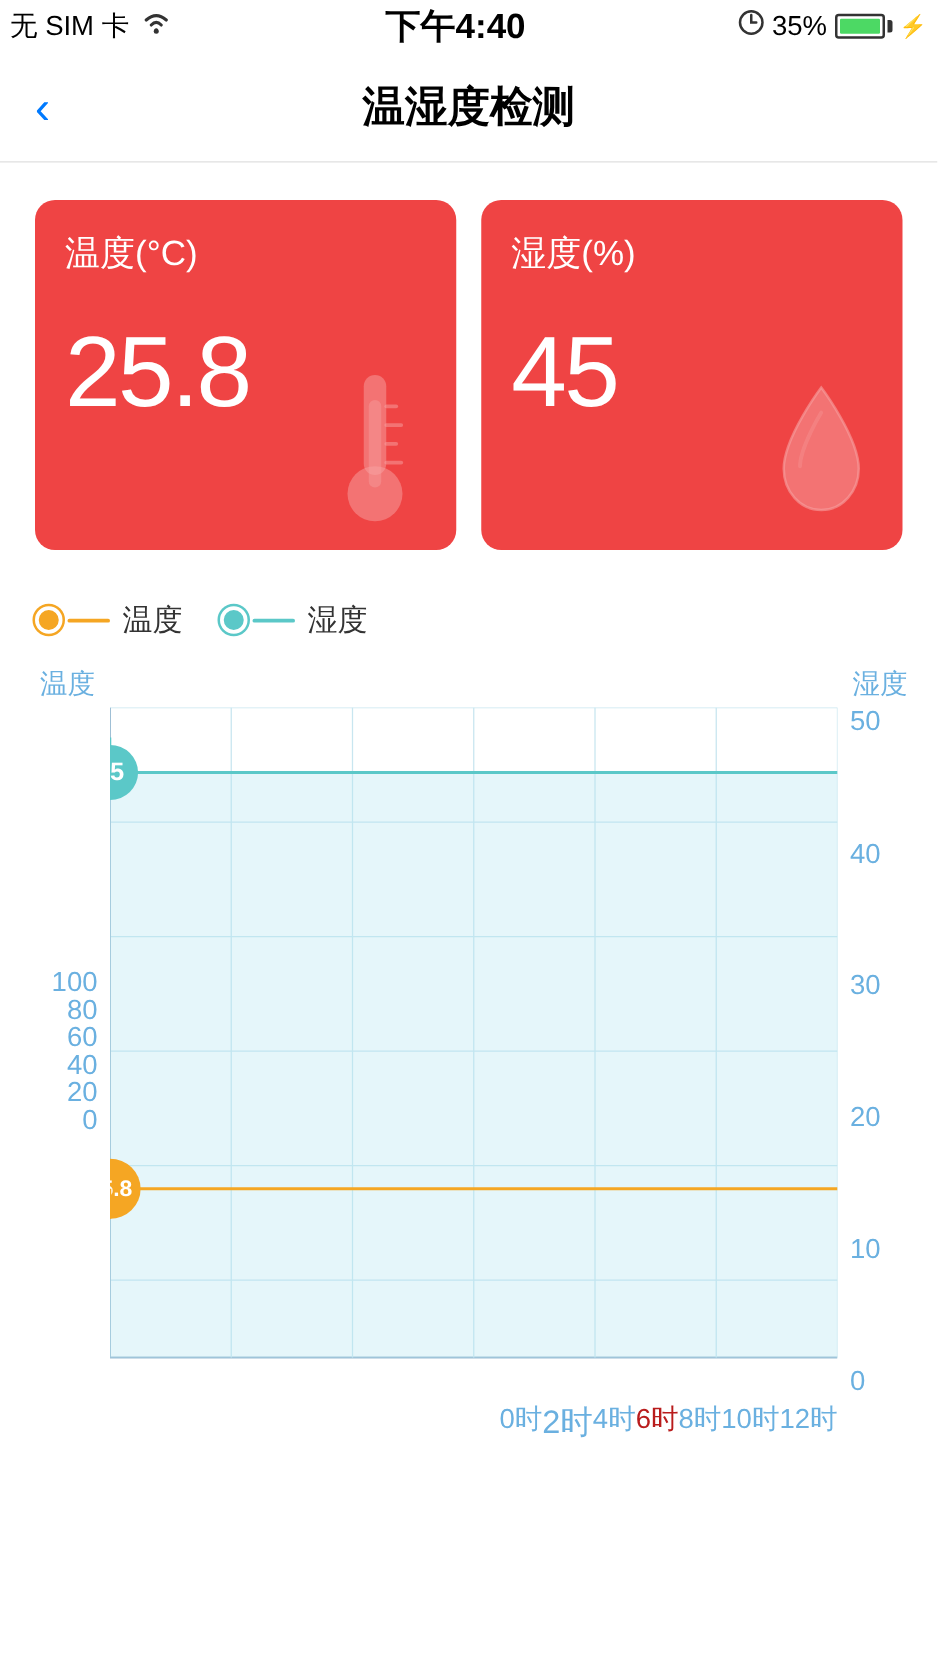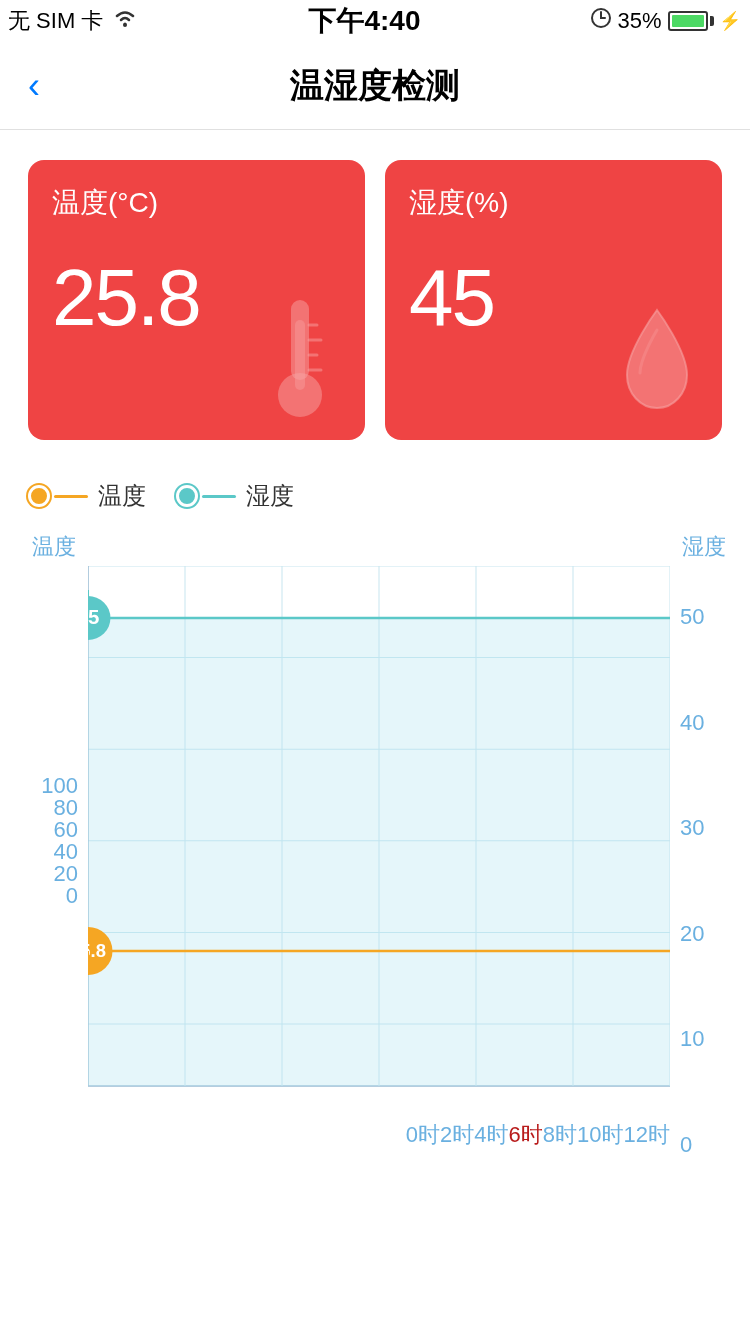--- a/index.html
+++ b/index.html
@@ -170,21 +170,20 @@
       width: 60px;
       display: flex;
       flex-direction: column;
       justify-content: space-between;
       align-items: flex-start;
       padding-left: 10px;
       font-size: 22px;
       color: #6ab0e0;
       height: 580px;
       padding-bottom: 30px;
-      margin-top: 40px;
     }
     .y-label { line-height: 1; }
     .y-axis-label {
       font-size: 22px;
       color: #6ab0e0;
     }
     .chart-svg-wrap {
       flex: 1;
       position: relative;
     }
@@ -332,21 +331,21 @@
         <circle cx="0" cy="385" r="24" fill="#f5a623"></circle>
         <text x="0" y="391" text-anchor="middle" font-size="18" fill="white" font-weight="600">25.8</text>
 
         <path d="M0,24 L0,52" stroke="#5bc8c8" stroke-width="2"></path>
 
         <path d="M0,409 L0,385" stroke="#f5a623" stroke-width="2"></path>
       </svg>
 
       <div style="display:flex; justify-content:flex-end; padding: 4px 0 0 0;">
         <span class="x-label" style="flex:0 0 auto; font-size:22px; color:#6ab0e0;">0时</span>
-        <span class="x-label" style="flex:0 0 auto; font-size:22px; color:#6ab0e0;">2时</span>
+        <span class="x-label" style="flex:0 0 auto; font-size:26px; color:#6ab0e0;">2时</span>
         <span class="x-label" style="flex:0 0 auto; font-size:22px; color:#6ab0e0;">4时</span>
         <span class="x-label" style="flex:0 0 auto; font-size:22px; color:#b91c1c;">6时</span>
         <span class="x-label" style="flex:0 0 auto; font-size:22px; color:#6ab0e0;">8时</span>
         <span class="x-label" style="flex:0 0 auto; font-size:22px; color:#6ab0e0;">10时</span>
         <span class="x-label" style="flex:0 0 auto; font-size:22px; color:#6ab0e0;">12时</span>
       </div>
     </div>
 
     <div class="y-axis-right">
       <span class="y-label">50</span>

